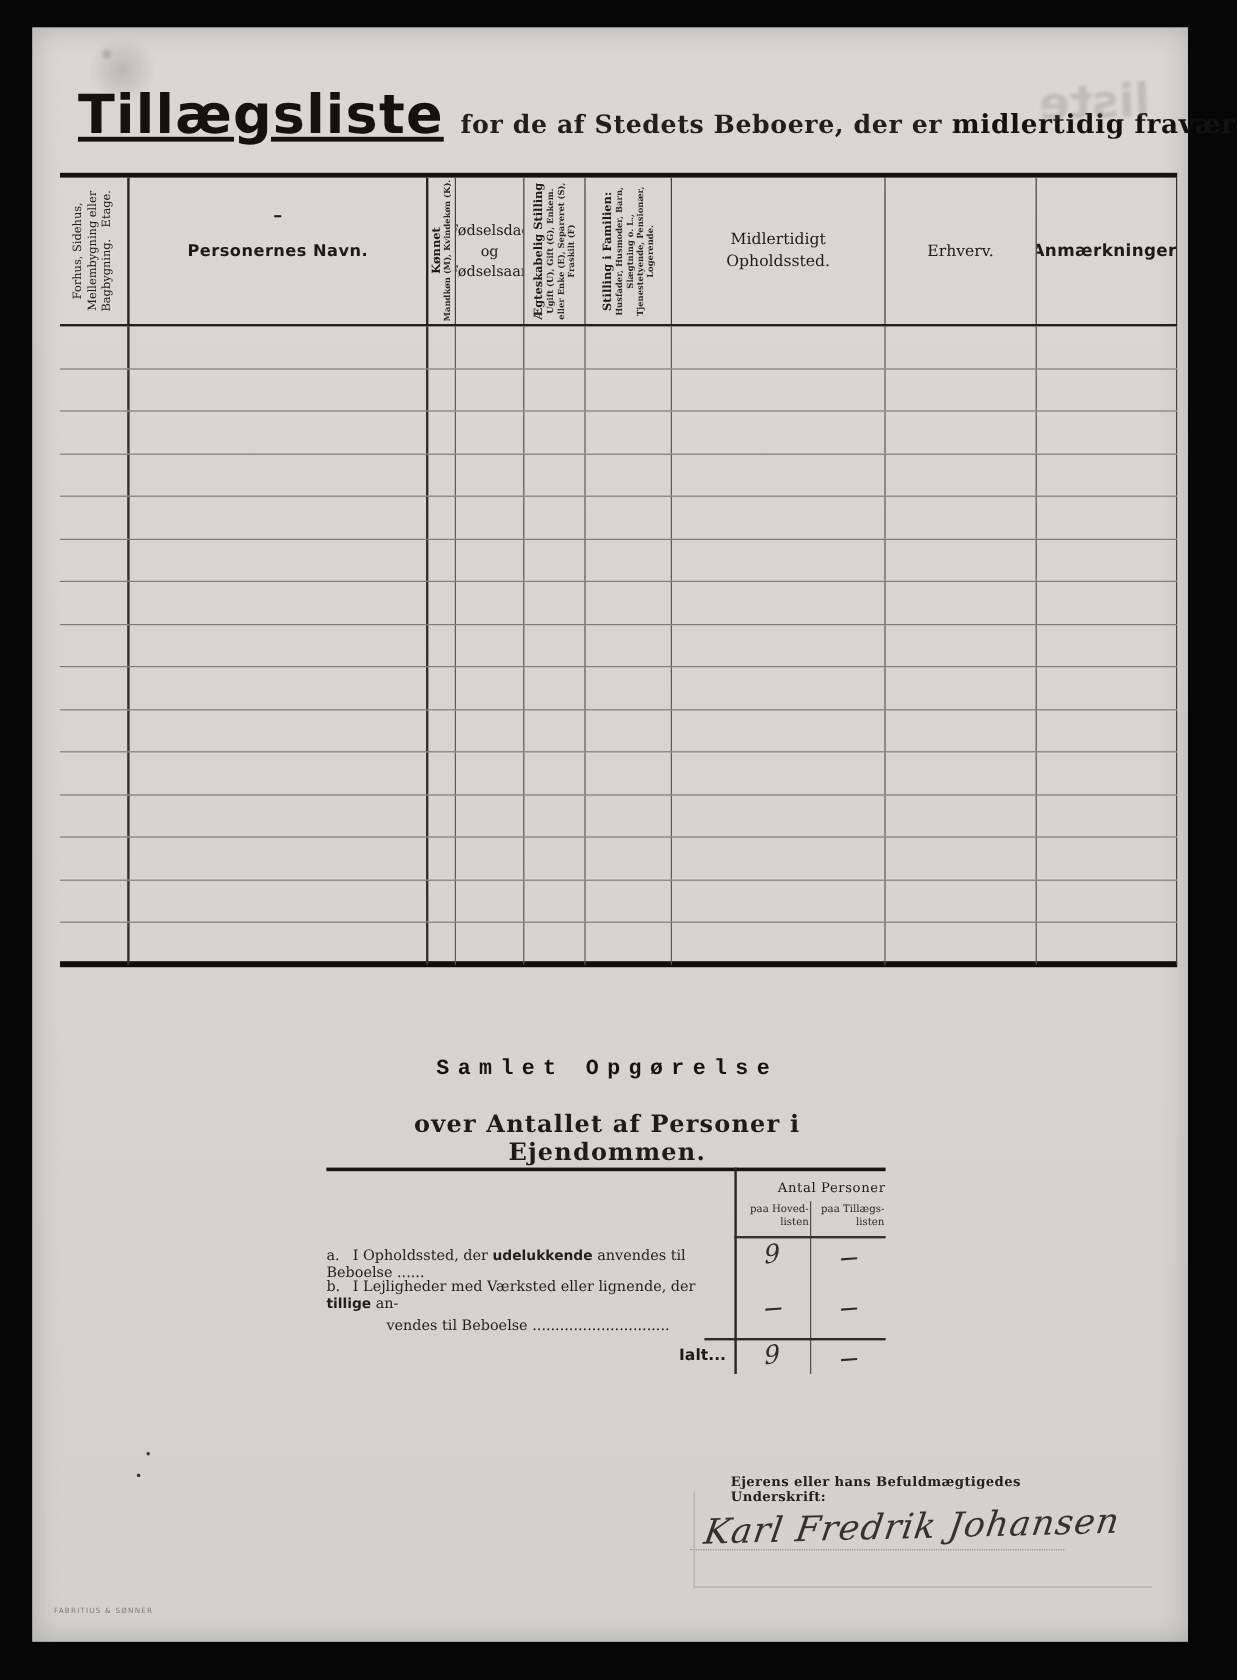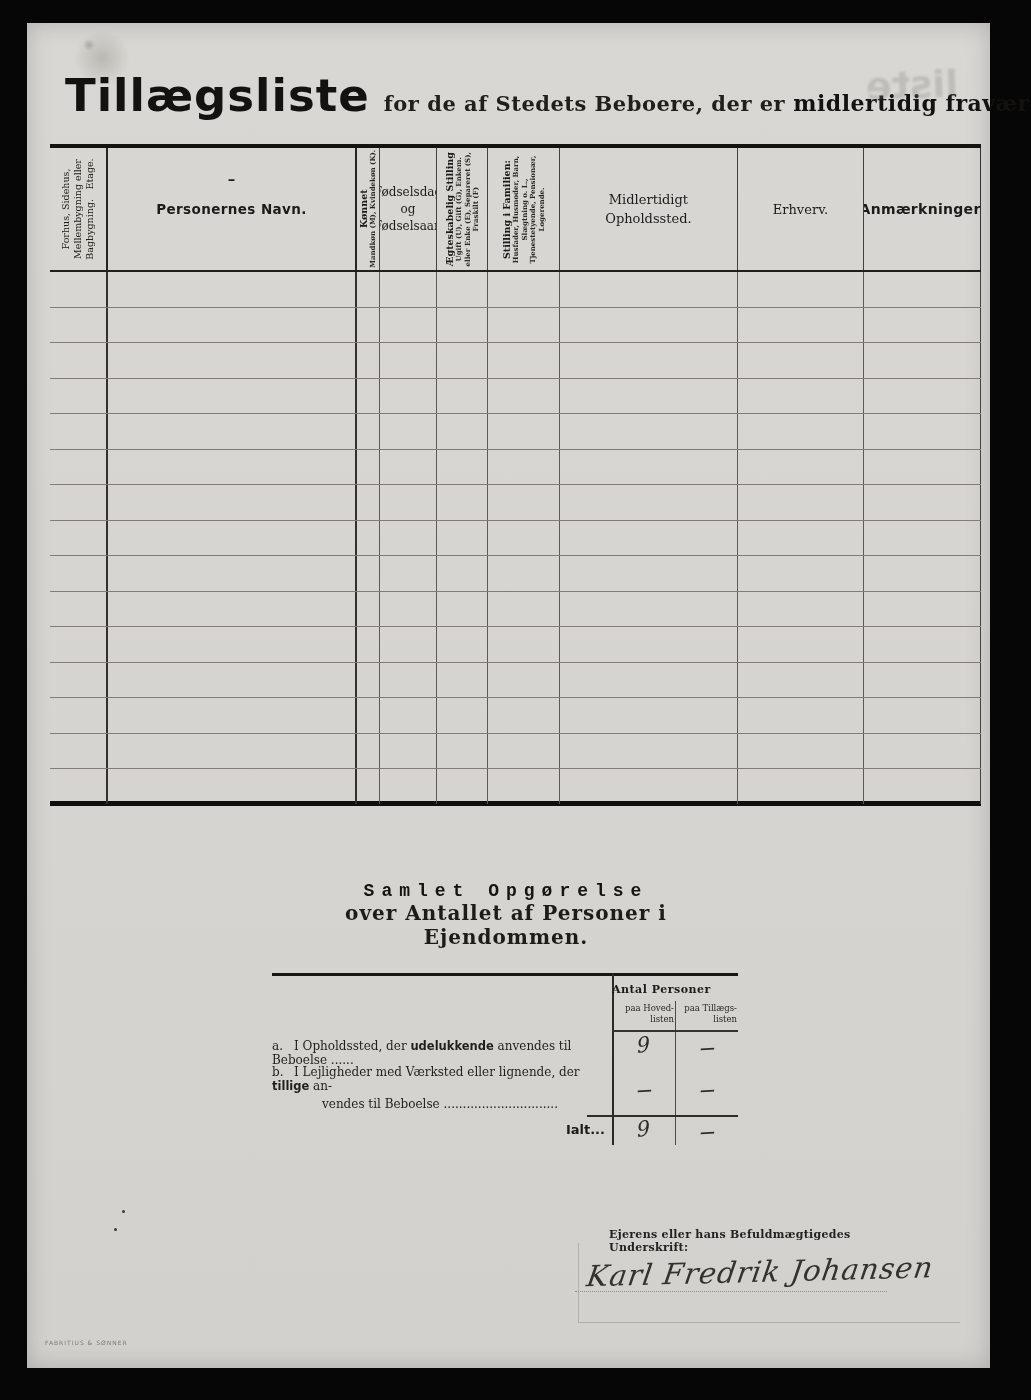--- a/index.html
+++ b/index.html
@@ -11,21 +11,21 @@
       radial-gradient(circle at 75px 35px, rgba(110,105,95,.28) 0, rgba(110,105,95,0) 28px),
       radial-gradient(circle at 62px 22px, rgba(60,58,52,.25) 0, rgba(60,58,52,0) 6px),
       linear-gradient(180deg, #d8d7d3 0%, #d5d4d0 60%, #d2d1cd 100%);
     box-shadow: inset 0 0 24px rgba(0,0,0,.18);
     font-family:"DejaVu Serif", serif;
     color:#1c1b19;
   }
 
   
   .titlebar{position:absolute;left:38px;top:46px;width:900px;display:flex;align-items:baseline;gap:14px;white-space:nowrap;}
-  .t-main{font-family:"DejaVu Sans", sans-serif;font-weight:bold;font-size:45px;letter-spacing:1px;color:#131210;}
+  .t-main{font-family:"DejaVu Sans", sans-serif;font-weight:bold;font-size:45px;letter-spacing:1px;color:#131210;text-decoration:underline;}
   .t-rest{font-size:21px;font-weight:bold;color:#201f1c;letter-spacing:.5px;}
   .t-bold{font-size:22px;font-weight:bold;color:#131210;letter-spacing:.5px;margin-left:-6px;}
   .bleed{
     position:absolute;left:795px;top:40px;width:180px;
     font-family:"DejaVu Sans", sans-serif;font-weight:bold;font-size:38px;color:#7e7c76;
     opacity:.28;transform:scaleX(-1) rotate(2deg);filter:blur(1.2px);text-align:center;
   }
 
   
   .maintable{position:absolute;left:23px;top:121px;width:931px;height:662px;border-top:4px solid #141310;border-bottom:5px solid #0f0e0c;}
@@ -49,27 +49,27 @@
   .tbody{height:532px;display:flex;flex-direction:column;}
   .trow{flex:1 1 auto;border-bottom:1px solid #807d77;}
   .trow:last-child{border-bottom:none;}
   .tcell{border-right:1px solid #5c5a54;}
   .tcell.b0,.tcell.b1{border-right:2px solid #33312b;}
   .tcell.b8{border-right:1px solid #44423c;}
 
   
   .s-head{position:absolute;left:240px;top:858px;width:478px;text-align:center;}
   .s-title{font-family:Liberation Mono, monospace;font-weight:bold;font-size:18px;letter-spacing:7px;color:#151411;}
-  .s-sub{margin-top:0;font-size:20px;font-weight:bold;color:#1d1c19;letter-spacing:1px;}
+  .s-sub{margin-top:23px;font-size:20px;font-weight:bold;color:#1d1c19;letter-spacing:1px;}
 
   .sumblock{position:absolute;left:245px;top:950px;width:466px;height:172px;font-size:12px;}
   .sb-topline{position:absolute;left:0;top:0;width:100%;height:3px;background:#171613;}
   .sb-v1{position:absolute;left:340px;top:0;width:2px;height:172px;background:#2a2925;}
   .sb-v2{position:absolute;left:403px;top:28px;width:1px;height:144px;background:#4c4a45;}
-  .sb-antal{position:absolute;left:340px;top:10px;width:126px;text-align:left;font-size:11px;font-weight:bold;letter-spacing:.5px;}
+  .sb-antal{position:absolute;left:340px;top:10px;width:126px;text-align:right;font-size:11px;font-weight:normal;letter-spacing:.5px;}
   .sb-colhead{position:absolute;top:30px;text-align:right;font-size:8.5px;line-height:10.5px;color:#2a2823;}
   .sb-ch1{left:341px;width:61px;}
   .sb-ch2{left:404px;width:61px;}
   .sb-subline{position:absolute;left:340px;top:57px;width:126px;height:1.5px;background:#35332e;}
   .sb-row{position:absolute;left:0;width:338px;color:#201f1b;}
   .sb-rowa{top:66px;}
   .sb-rowb{top:92px;}
   .sb-key{display:inline-block;width:22px;}
   .sb-bold{font-family:"DejaVu Sans", sans-serif;font-weight:bold;font-size:11.5px;}
   .sb-line2{margin-top:4px;padding-left:50px;}

